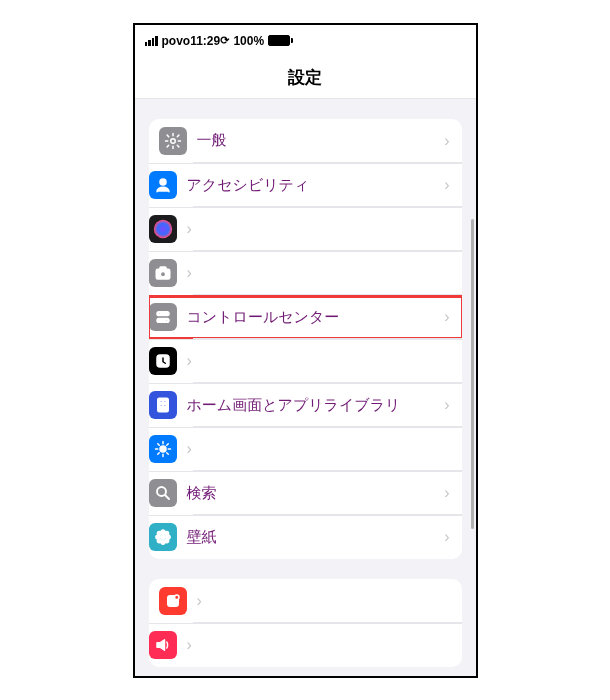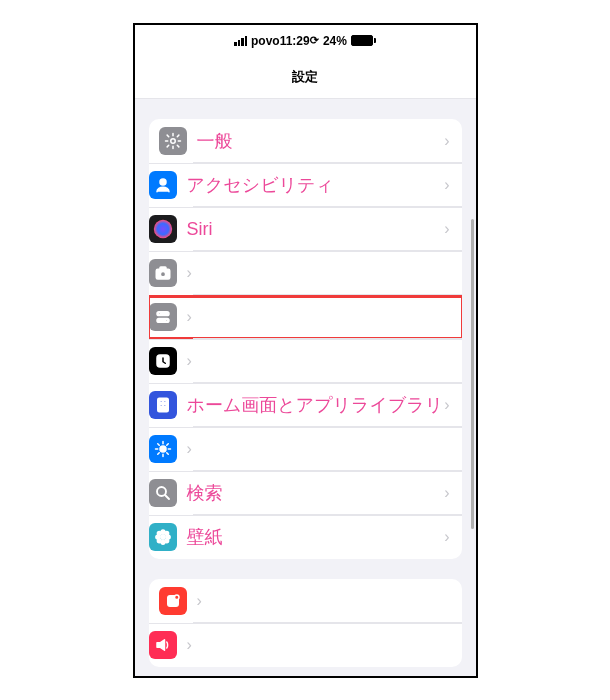--- a/index.html
+++ b/index.html
@@ -20,42 +20,42 @@
     display: flex;
     flex-direction: column;
     overflow: hidden;
     position: relative;
   }
   .status-bar {
     height: 22px;
     background: #fff;
     display: flex;
     align-items: center;
-    justify-content: center;
+    justify-content: flex-start;
     padding: 16px 10px;
     font-size: 12px;
     font-weight: 600;
   }
   .status-left, .status-right { display: flex; align-items: center; gap: 4px; }
   .signal-bars { display: flex; align-items: flex-end; gap: 1px; }
   .signal-bars span { width: 2.5px; background: #000; }
   .signal-bars span:nth-child(1){height:4px;}
   .signal-bars span:nth-child(2){height:6px;}
   .signal-bars span:nth-child(3){height:8px;}
   .signal-bars span:nth-child(4){height:10px;}
   .battery { display: flex; align-items: center; }
   .battery-body { width: 22px; height: 11px; border: 1px solid #000; border-radius: 2px; position: relative; background:#000;}
   .battery-cap { width: 2px; height: 5px; background: #000; margin-left: 1px; border-radius: 0 1px 1px 0;}
   .navbar {
     height: 42px;
     background: #fff;
     display: flex;
     align-items: center;
     justify-content: center;
-    font-size: 13px;
+    font-size: 17px;
     font-weight: 600;
     border-bottom: 1px solid #e5e5ea;
   }
   .content {
     flex: 1;
     overflow: hidden;
     position: relative;
   }
   .group {
     margin: 20px 14px 14px 14px;
@@ -89,22 +89,22 @@
     border-radius: 6px;
     margin-right: 10px;
     display: flex;
     align-items: center;
     justify-content: center;
     flex-shrink: 0;
     color: #fff;
   }
   .label {
     flex: 1;
-    font-size: 18px;
-    color: #ec4899;
+    font-size: 15px;
+    color: #701a75;
   }
   .chevron {
     color: #c7c7cc;
     font-size: 16px;
     margin-right: 2px;
   }
   .highlight {
     position: absolute;
     border: 3px solid #f03a3a;
     pointer-events: none;
@@ -128,21 +128,21 @@
           <span></span>
           <span></span>
           <span></span>
           <span></span>
         </div>
       <span>povo</span>
     </div>
     <div>11:29</div>
     <div class="status-right">
       <span style="font-size:11px;">⟳</span>
-      <span>24%</span>
+      <span>100%</span>
       <div class="battery">
         <div class="battery-body"></div>
           <div class="battery-cap"></div>
       </div>
     </div>
   </div>
 
   <div class="navbar">
     <span>設定</span>
   </div>
@@ -175,21 +175,20 @@
               <circle cx="12" cy="12" r="10" fill="url(#g)"></circle>
               <defs>
                 <radialGradient id="g">
                   <stop offset="0%" stop-color="#7a4bff"></stop>
                   <stop offset="60%" stop-color="#3a6bff"></stop>
                   <stop offset="100%" stop-color="#ff4b7a"></stop>
                 </radialGradient>
               </defs>
             </svg>
           </div>
-          <div class="label">Siri</div>
           <div class="chevron">›</div>
         </div>
         <div class="row">
           <div class="icon" style="background: rgb(142, 142, 147);">
             <svg width="18" height="18" viewBox="0 0 24 24" fill="none" stroke="white" stroke-width="2" stroke-linecap="round" stroke-linejoin="round">
               <rect x="3" y="7" width="18" height="13" rx="2" fill="white"></rect>
               <circle cx="12" cy="13.5" r="3.5" fill="#8e8e93"></circle>
               <rect x="8" y="4" width="8" height="4" rx="1" fill="white"></rect>
             </svg>
           </div>
@@ -197,20 +196,21 @@
         </div>
         <div class="row" style="position: relative;">
           <div class="icon" style="background: rgb(142, 142, 147);">
             <svg width="18" height="18" viewBox="0 0 24 24" fill="none" stroke="white" stroke-width="2" stroke-linecap="round" stroke-linejoin="round">
               <rect x="4" y="5" width="16" height="5" rx="2.5" fill="white"></rect>
               <circle cx="7" cy="7.5" r="1.5" fill="#8e8e93"></circle>
               <rect x="4" y="14" width="16" height="5" rx="2.5" fill="white"></rect>
               <circle cx="17" cy="16.5" r="1.5" fill="#8e8e93"></circle>
             </svg>
           </div>
+          <div class="label">コントロールセンター</div>
           <div class="chevron">›</div>
           <div class="highlight" style="inset: -1px -2px;"></div>
         </div>
         <div class="row">
           <div class="icon" style="background: rgb(0, 0, 0);">
             <svg width="18" height="18" viewBox="0 0 24 24" fill="none" stroke="white" stroke-width="2" stroke-linecap="round" stroke-linejoin="round">
               <rect x="4" y="4" width="16" height="16" rx="4" fill="white"></rect>
               <path d="M12 8v5l3 2" stroke="#000" fill="none"></path>
             </svg>
           </div>

